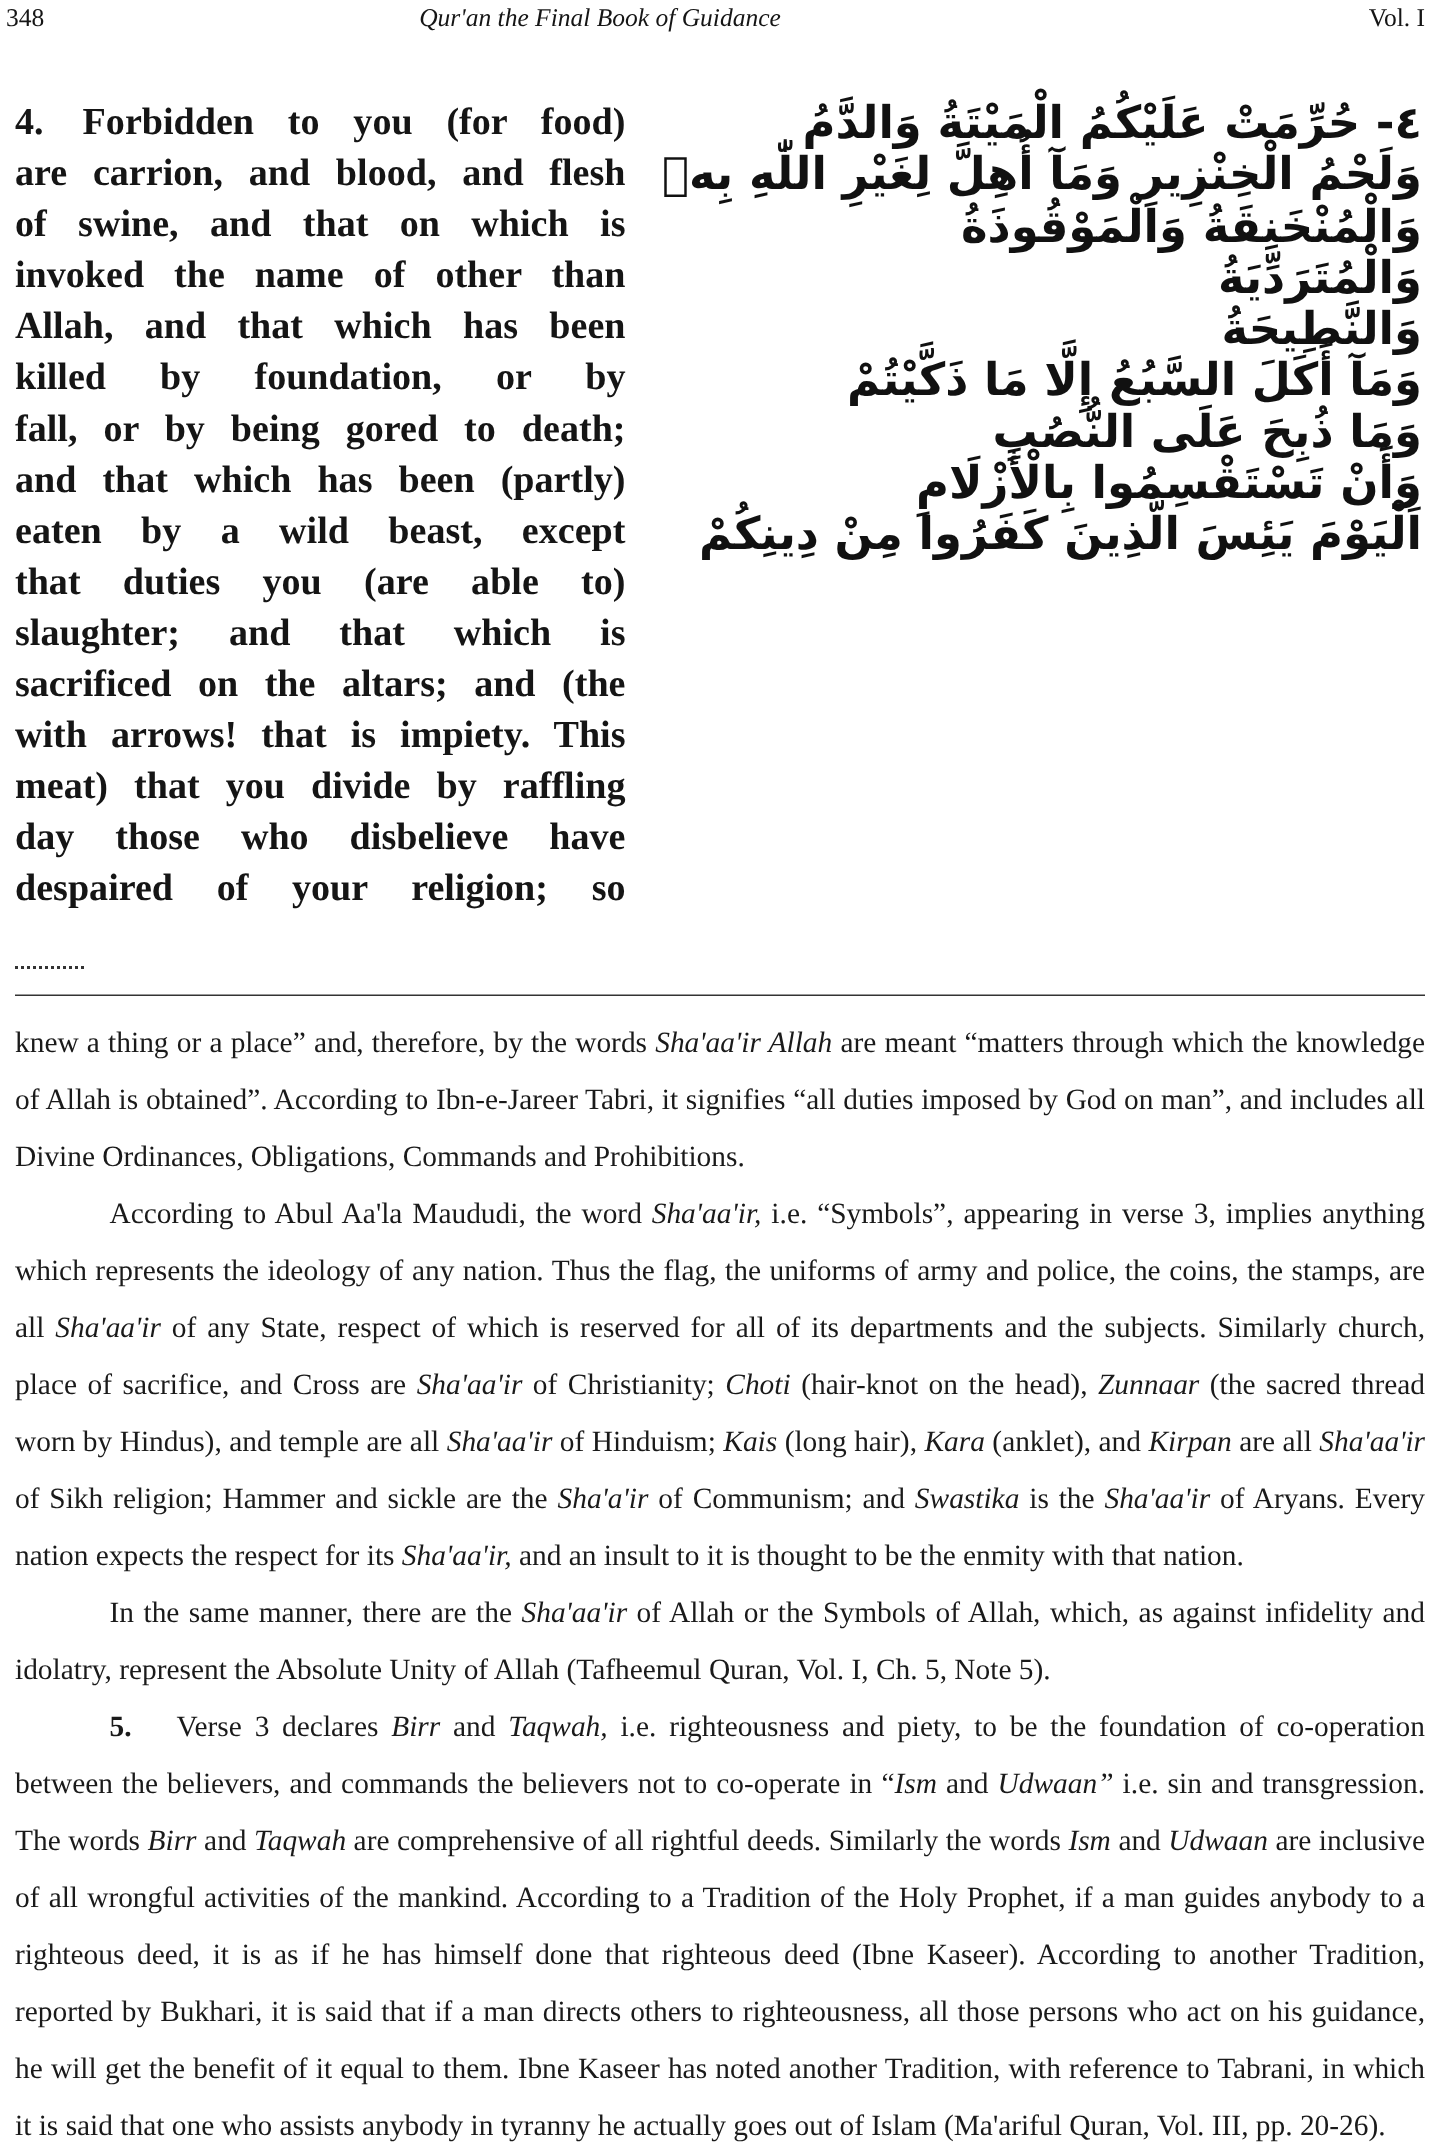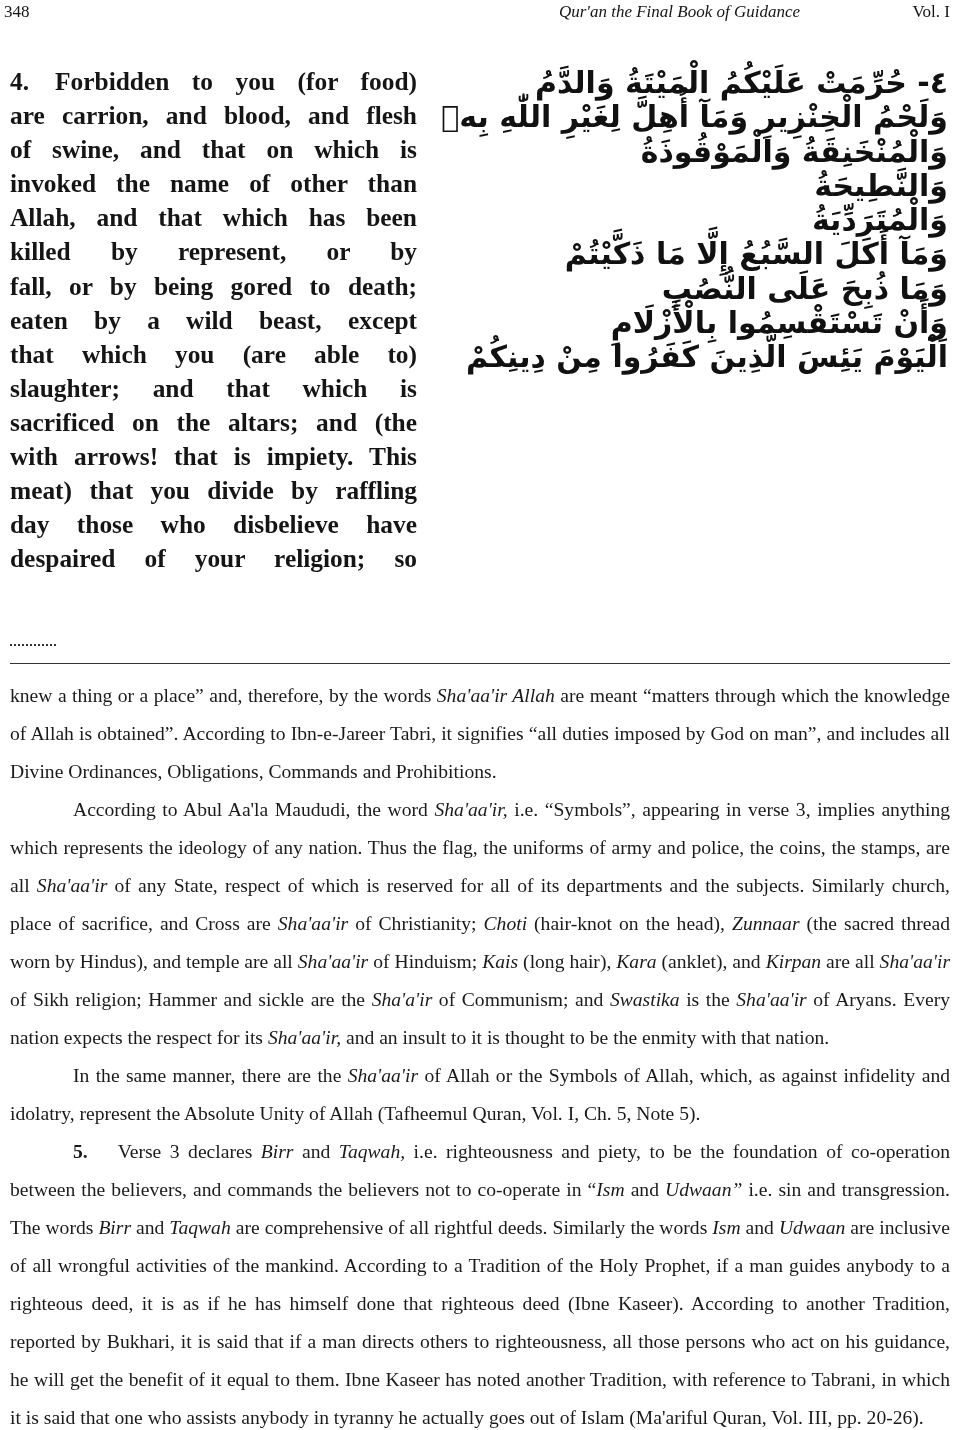--- a/index.html
+++ b/index.html
@@ -1,19 +1,19 @@
 <!DOCTYPE html>
 <html><head>
   <meta charset="utf-8">
   <style>
     html, body { margin: 0; padding: 0; background: #ffffff; }
     body { width: 960px; height: 1430px; position: relative; overflow: hidden; color: #151515; }
     .header { position: absolute; top: 0; left: 0; width: 960px; height: 36px; font-family: "Liberation Serif", serif; font-size: 17px; }
     .page-num { position: absolute; left: 4px; top: 2px; }
-    .running-title { position: absolute; left: 0; width: 800px; top: 2px; text-align: right; font-style: italic; font-family: Liberation Serif, serif; }
+    .running-title { position: absolute; left: 0; width: 800px; top: 2px; text-align: center; font-style: italic; font-family: Liberation Serif, serif; }
     .vol { position: absolute; right: 10px; top: 2px; }
 
     .verse-block { position: absolute; top: 64px; left: 10px; width: 407px; font-family: "Liberation Serif", serif; font-weight: bold; font-size: 25.4px; line-height: 34.1px; text-align: justify; text-align-last: justify; }
     .verse-block .line { display: block; white-space: nowrap; text-align: justify; text-align-last: justify; }
     .verse-num { margin-right: 26px; }
     .dotted-under { position: absolute; top: 644px; left: 10px; width: 46px; border-bottom: 2px dotted #333; }
 
     .arabic-block { position: absolute; top: 66px; right: 12px; width: 430px; font-family: "DejaVu Sans", sans-serif; font-size: 30px; line-height: 34.3px; direction: rtl; text-align: right; font-weight: bold; color: #111; }
     .arabic-block .aline { display: block; white-space: nowrap; text-align: right; }
 
@@ -33,39 +33,40 @@
   <span class="running-title">Qur'an the Final Book of Guidance</span>
   <span class="vol">Vol. I</span>
 </div>
 
 <div class="verse-block">
   <span class="line"><span class="verse-num">4.</span><span>Forbidden to you (for food)</span></span>
   <span class="line">are carrion, and blood, and flesh</span>
   <span class="line">of swine, and that on which is</span>
   <span class="line">invoked the name of other than</span>
   <span class="line">Allah, and that which has been</span>
-  <span class="line">killed by represent, or by</span>
+  <span class="line">killed by foundation, or by</span>
   <span class="line">fall, or by being gored to death;</span>
+  <span class="line">and that which has been (partly)</span>
   <span class="line">eaten by a wild beast, except</span>
-  <span class="line">that which you (are able to)</span>
+  <span class="line">that duties you (are able to)</span>
   <span class="line">slaughter; and that which is</span>
   <span class="line">sacrificed on the altars; and (the</span>
   <span class="line">with arrows! that is impiety. This</span>
   <span class="line">meat) that you divide by raffling</span>
   <span class="line">day those who disbelieve have</span>
   <span class="line">despaired of your religion; so</span>
 </div>
 <div class="dotted-under"></div>
 
 <div class="arabic-block">
   <span class="aline">٤- حُرِّمَتْ عَلَيْكُمُ الْمَيْتَةُ وَالدَّمُ</span>
   <span class="aline">وَلَحْمُ الْخِنْزِيرِ وَمَآ أُهِلَّ لِغَيْرِ اللّٰهِ بِهٖ</span>
   <span class="aline">وَالْمُنْخَنِقَةُ وَالْمَوْقُوذَةُ</span>
+  <span class="aline">وَالْمُتَرَدِّيَةُ</span>
   <span class="aline">وَالنَّطِيحَةُ</span>
-  <span class="aline">وَالْمُتَرَدِّيَةُ</span>
   <span class="aline">وَمَآ أَكَلَ السَّبُعُ إِلَّا مَا ذَكَّيْتُمْ</span>
   <span class="aline">وَمَا ذُبِحَ عَلَى النُّصُبِ</span>
   <span class="aline">وَأَنْ تَسْتَقْسِمُوا بِالْأَزْلَامِ</span>
   <span class="aline">اَلْيَوْمَ يَئِسَ الَّذِينَ كَفَرُوا مِنْ دِينِكُمْ</span>
 </div>
 
 <div class="separator"></div>
 
 <div class="commentary">
   <p><span>knew a thing or a place” and, therefore, by the words </span><i>Sha'aa'ir Allah</i><span> are meant “matters through which the knowledge of Allah is obtained”. According to Ibn-e-Jareer Tabri, it signifies “all duties imposed by God on man”, and includes all Divine Ordinances, Obligations, Commands and Prohibitions.</span></p>

